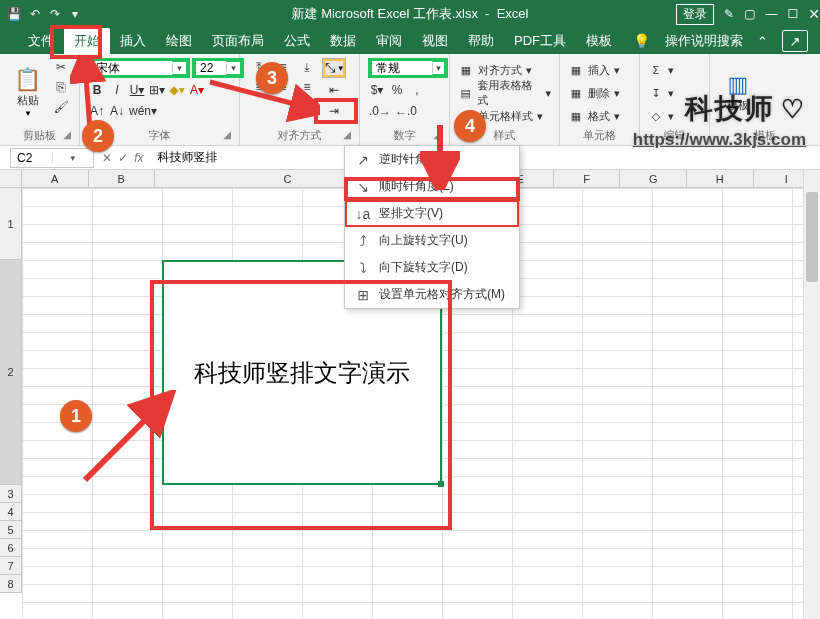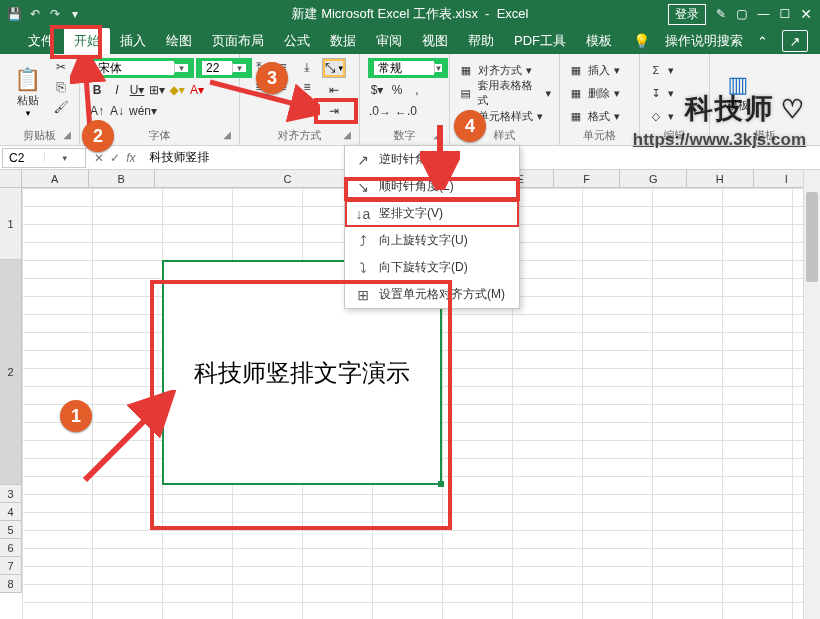--- a/index.html
+++ b/index.html
@@ -2,55 +2,55 @@
 <html><head>
 <meta charset="utf-8">
 <style>
   * { margin:0; padding:0; box-sizing:border-box; }
   body { width:820px; height:619px; font-family:"Microsoft YaHei",Arial,sans-serif; font-size:12px; background:#fff; position:relative; overflow:hidden; }
   
   .titlebar { height:28px; background:#217346; color:#fff; display:flex; align-items:center; position:relative; }
   .qat { display:flex; align-items:center; gap:6px; padding-left:8px; }
   .qat .ic { width:14px; height:14px; display:flex; align-items:center; justify-content:center; font-size:12px; opacity:.9; }
   .title-center { position:absolute; left:0; right:0; text-align:center; top:5px; font-size:13px; pointer-events:none; }
-  .title-right { margin-left:auto; display:flex; align-items:center; gap:10px; padding-right:8px; }
+  .title-right { margin-left:auto; display:flex; align-items:center; gap:10px; padding-right:0; }
   .login-box { border:1px solid #fff; padding:1px 6px; font-size:12px; }
   
   .tabs { height:26px; background:#217346; color:#fff; display:flex; align-items:center; padding-left:18px; font-size:13px; }
   .tab { padding:4px 10px; cursor:pointer; }
   .tab.file { color:#fff; }
   .tab.active { background:#fff; color:#217346; border-top-left-radius:2px; border-top-right-radius:2px; }
   .tabs-right { margin-left:auto; display:flex; align-items:center; gap:14px; padding-right:12px; }
   .lightbulb { font-size:14px; }
   
   .ribbon { height:92px; background:#f3f3f3; border-bottom:1px solid #d4d4d4; display:flex; }
   .group { border-right:1px solid #d4d4d4; padding:4px 8px 2px; display:flex; flex-direction:column; }
   .group-body { display:flex; gap:4px; flex:1; }
   .group-label { text-align:center; font-size:11px; color:#6a6a6a; margin-top:2px; position:relative; }
   .group-label .dlaunch { position:absolute; right:0; top:1px; font-size:10px; color:#888; }
   .btncol { display:flex; flex-direction:column; align-items:center; gap:2px; }
   .bigbtn { display:flex; flex-direction:column; align-items:center; justify-content:center; width:40px; }
   .bigbtn .icon { font-size:22px; }
   .bigbtn .lab { font-size:11px; color:#333; }
   .smallrow { display:flex; align-items:center; gap:2px; }
   .smallbtn { min-width:18px; height:18px; display:flex; align-items:center; justify-content:center; font-size:12px; color:#333; border:1px solid transparent; }
-  .combo { display:flex; align-items:center; border:6px solid #22c55e; background:#fff; height:20px; }
+  .combo { display:flex; align-items:center; border:4px solid #22c55e; background:#fff; height:20px; }
   .combo input { border:none; outline:none; width:80px; padding:0 4px; font-size:12px; }
   .combo .dd { width:14px; text-align:center; font-size:9px; color:#555; border-left:1px solid #c8c8c8; }
   .combo.small input { width:30px; text-align:left; }
   .align-grid { display:grid; grid-template-columns:repeat(3,22px); grid-auto-rows:18px; gap:2px; }
   .align-grid .smallbtn { width:22px; }
   .orient-btn { border:1px solid #b5b5b5; background:#e6e6e6; padding:0 2px; display:flex; align-items:center; height:20px; box-shadow:0 0 0 2px #ffc04c inset; }
   .orient-btn .dd { font-size:9px; margin-left:3px; }
   .ribbon .txtline { display:flex; align-items:center; gap:4px; height:20px; font-size:11px; color:#333; }
   .styles-col { display:flex; flex-direction:column; gap:3px; padding-top:2px; }
   .styles-col .txtline .ic { width:16px; text-align:center; }
   
   .fbar { height:24px; background:#fff; border-bottom:1px solid #d4d4d4; display:flex; align-items:center; }
-  .namebox { width:84px; border:1px solid #c8c8c8; height:20px; display:flex; align-items:center; margin-left:2px; background:#fff; }
+  .namebox { width:84px; border:1px solid #c8c8c8; height:20px; display:flex; align-items:center; margin-left:10px; background:#fff; }
   .namebox span { flex:1; padding:0 6px; }
   .namebox .dd { width:14px; text-align:center; font-size:9px; color:#555; border-left:1px solid #e2e2e2; }
   .fbar .fxbtns { display:flex; gap:6px; padding:0 8px; color:#777; font-size:12px; }
   .fbar .fxinput { flex:1; padding:0 6px; }
   
   .sheet { position:relative; height:449px; background:#fff; }
   .colheads { position:absolute; top:0; left:22px; right:0; height:18px; display:flex; background:#efefef; border-bottom:1px solid #c6c6c6; }
   .colheads div { border-right:1px solid #c6c6c6; text-align:center; font-size:11px; color:#333; line-height:18px; }
   .rowheads { position:absolute; top:18px; left:0; width:22px; background:#efefef; border-right:1px solid #c6c6c6; }
   .rowheads div { border-bottom:1px solid #c6c6c6; text-align:center; font-size:11px; color:#333; }

